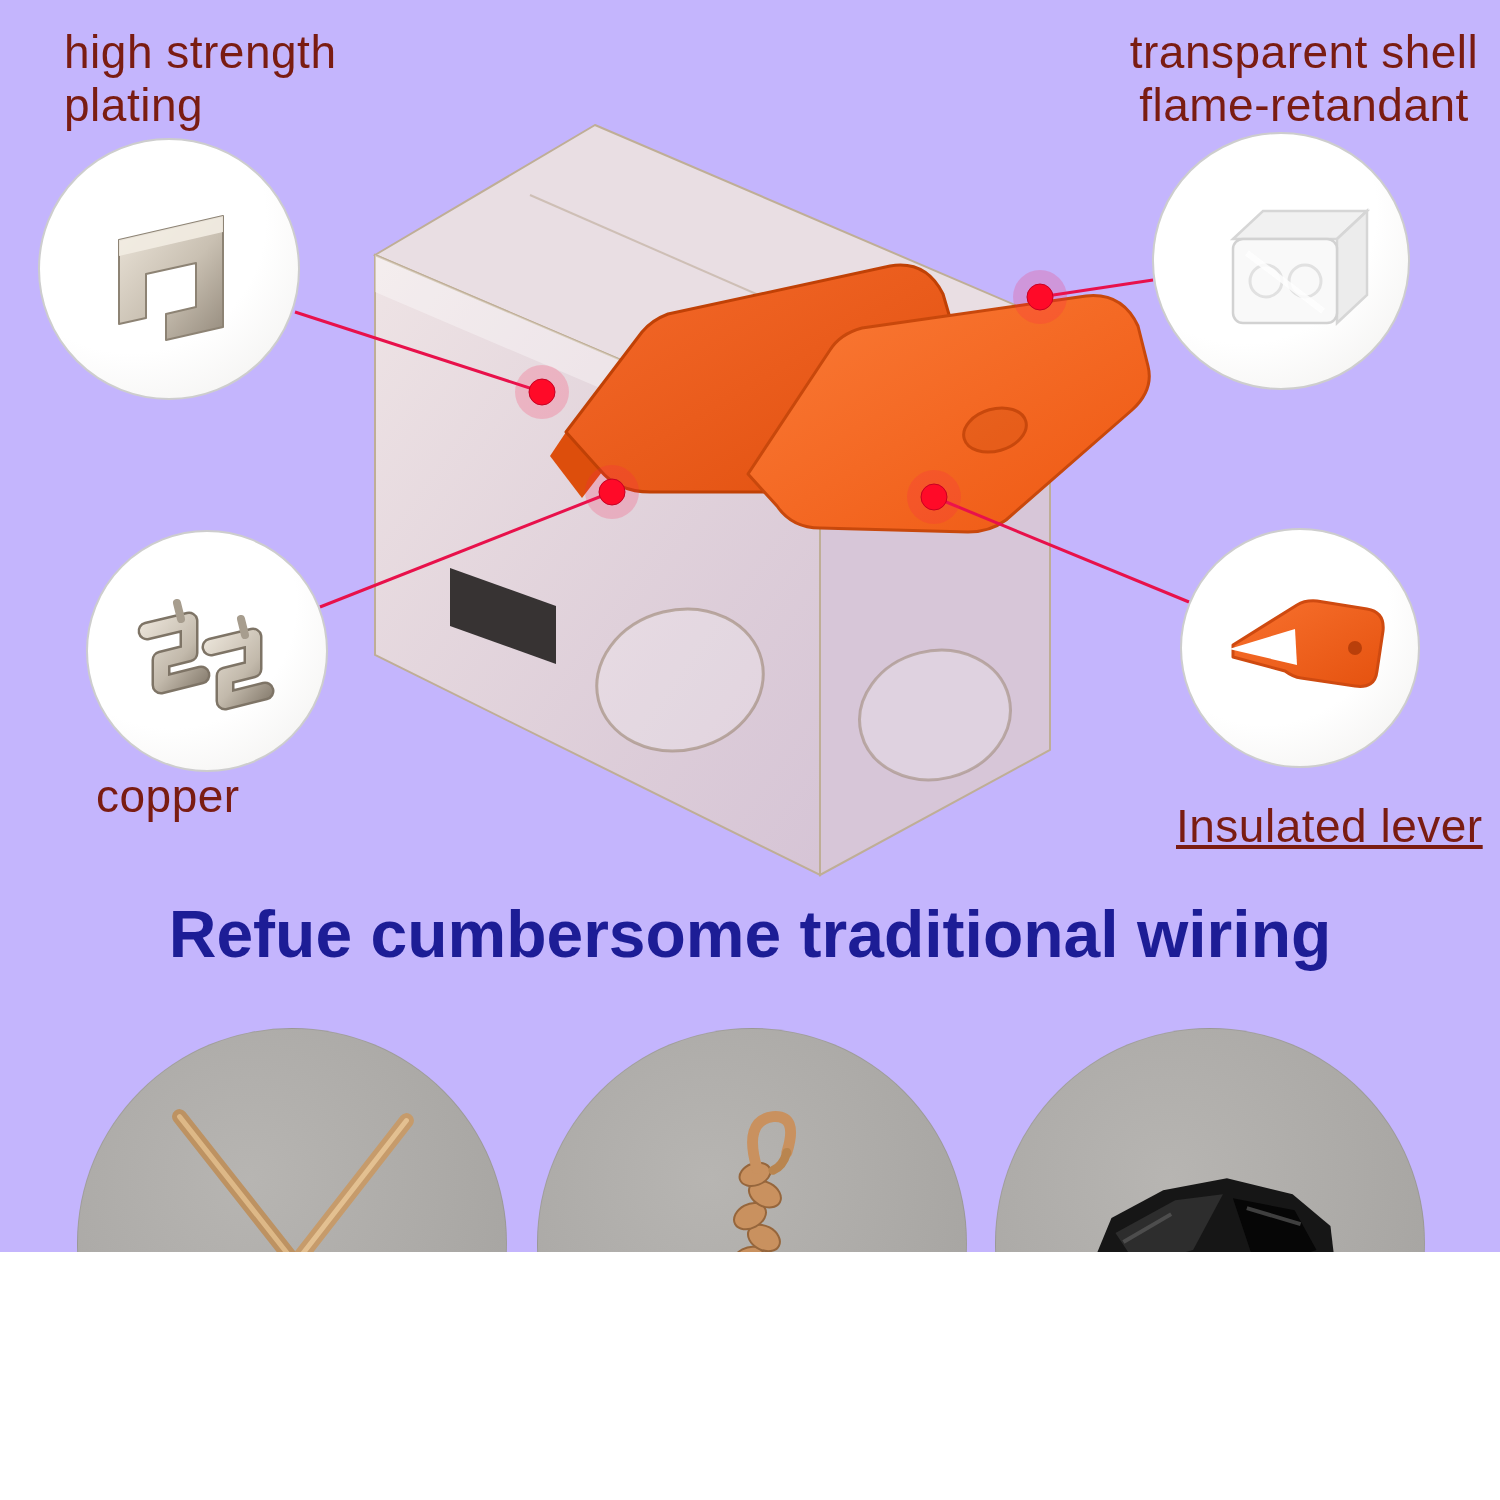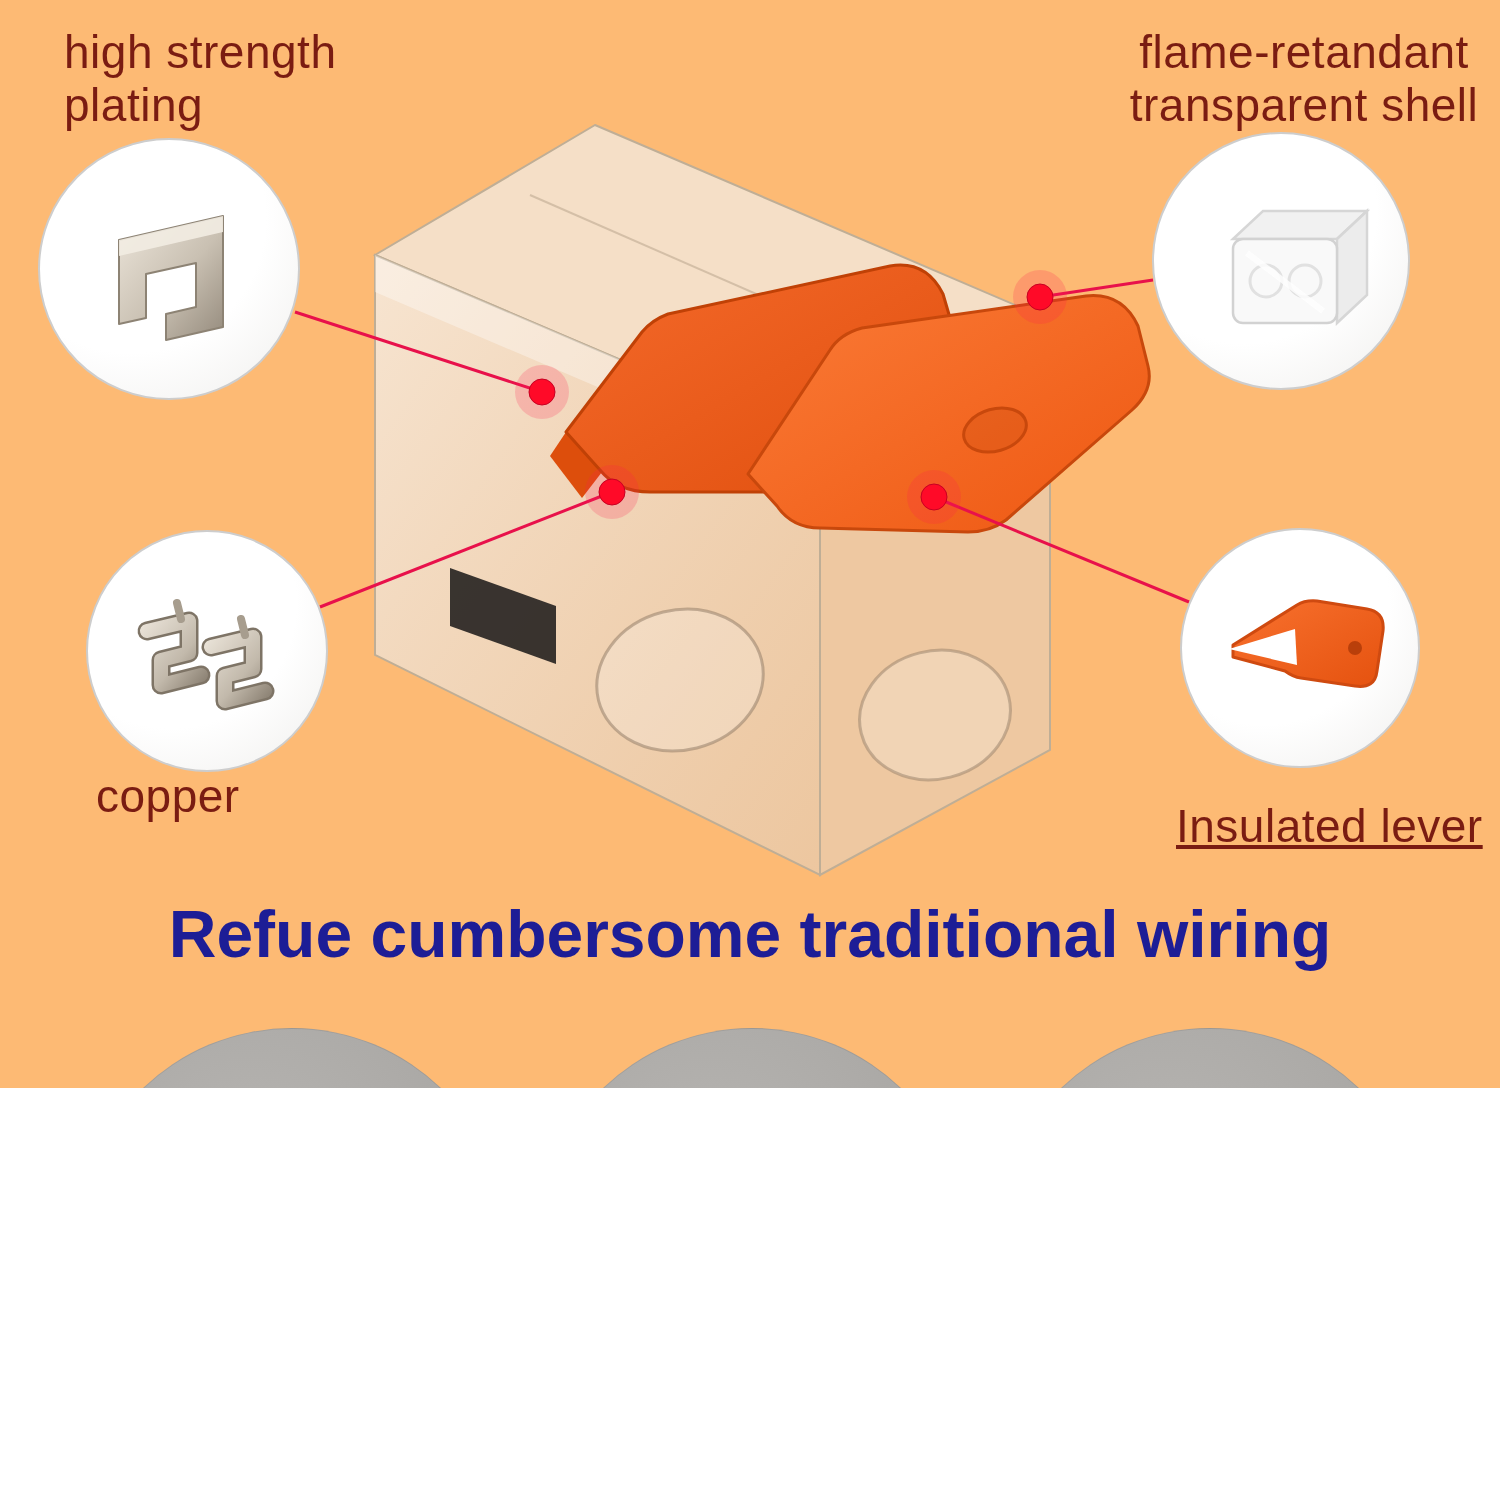--- a/index.html
+++ b/index.html
@@ -4,21 +4,21 @@
 <style>
   :root{
     --label-text:#7a1c12;
     --headline-text:#1d1d96;
     --accent-red:#e8114b;
     --dot-red:#ff0a28;
     --lever-orange:#f1591f;
   }
   html,body{margin:0;padding:0;background:#ffffff;}
   .canvas{
-    position:relative;width:1500px;height:1088px;background:#fdba74;
+    position:relative;width:1500px;height:1252px;background:#c4b5fd;
     overflow:hidden;font-family:"Liberation Sans",sans-serif;
   }
   .label{
     position:absolute;color:var(--label-text,#7a1c12);
     font-size:46px;line-height:1.16;font-weight:500;letter-spacing:0.5px;
   }
   .label.center{text-align:center;}
   .headline{
     position:absolute;left:0;top:896px;width:100%;text-align:center;
     font-size:66px;font-weight:700;color:var(--headline-text,#1d1d96);
@@ -150,22 +150,22 @@
       <polygon points="24,96 90,76 92,112" fill="#ffffff"></polygon>
       <circle cx="150" cy="95" r="7" fill="#b93f0a"></circle>
     </svg>
   </div>
 
   <div class="label" style="left:64px;top:26px;">
     <div>high strength</div>
     <div>plating</div>
   </div>
   <div class="label center" style="left:1114px;top:26px;width:380px;">
+    <div>transparent shell</div>
     <div>flame-retandant</div>
-    <div>transparent shell</div>
   </div>
   <div class="label" style="left:96px;top:770px;">
     <div>copper</div>
   </div>
   <div class="label" style="left:1176px;top:800px;text-decoration:underline;">
     <div>Insulated lever</div>
   </div>
 
   <div class="headline">Refue cumbersome traditional wiring</div>
 

